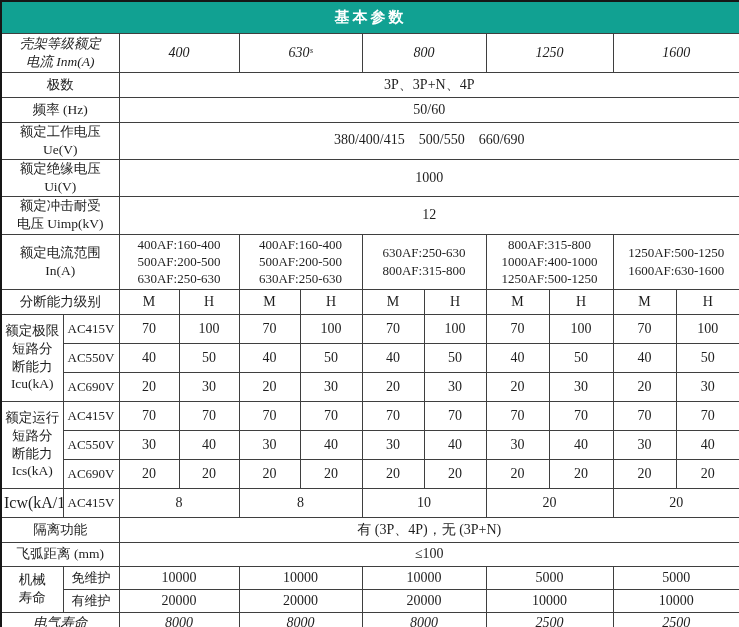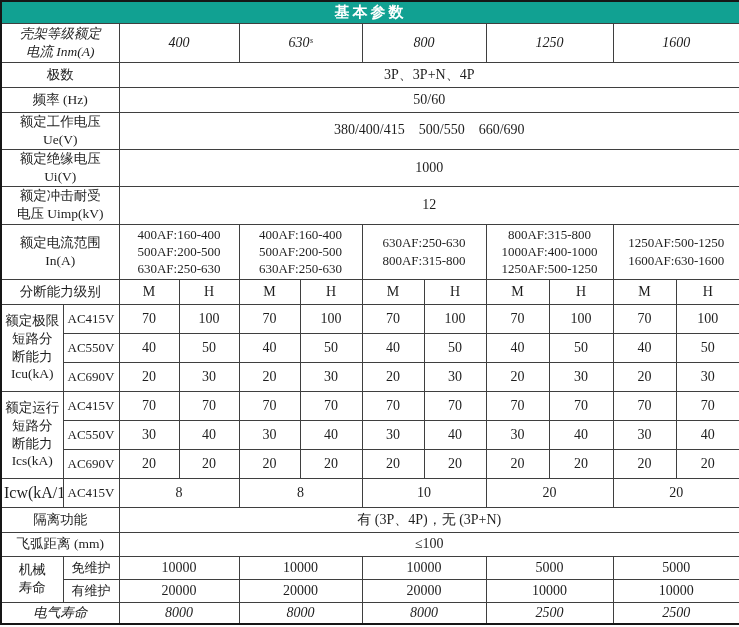--- a/index.html
+++ b/index.html
@@ -51,21 +51,21 @@
       <col style="width:61px">
         <col style="width:62px">
       <col style="width:62px">
         <col style="width:62px">
       <col style="width:63px">
         <col style="width:64px">
       <col style="width:63px">
         <col style="width:64px">
     </colgroup>
     <tbody>
-        <tr style="height: 22px;">
+        <tr style="height: 32px;">
           <td colspan="12" class="hdr">基本参数</td>
         </tr>
         <tr style="height: 39px; font-style: italic;">
           <td colspan="2" class="lbl pre">壳架等级额定
 电流 Inm(A)</td>
           <td colspan="2" class="thickL">400</td>
           <td colspan="2" class="thickL">630ˢ</td>
           <td colspan="2" class="thickL">800</td>
           <td colspan="2" class="thickL">1250</td>
           <td colspan="2" class="thickL">1600</td>

